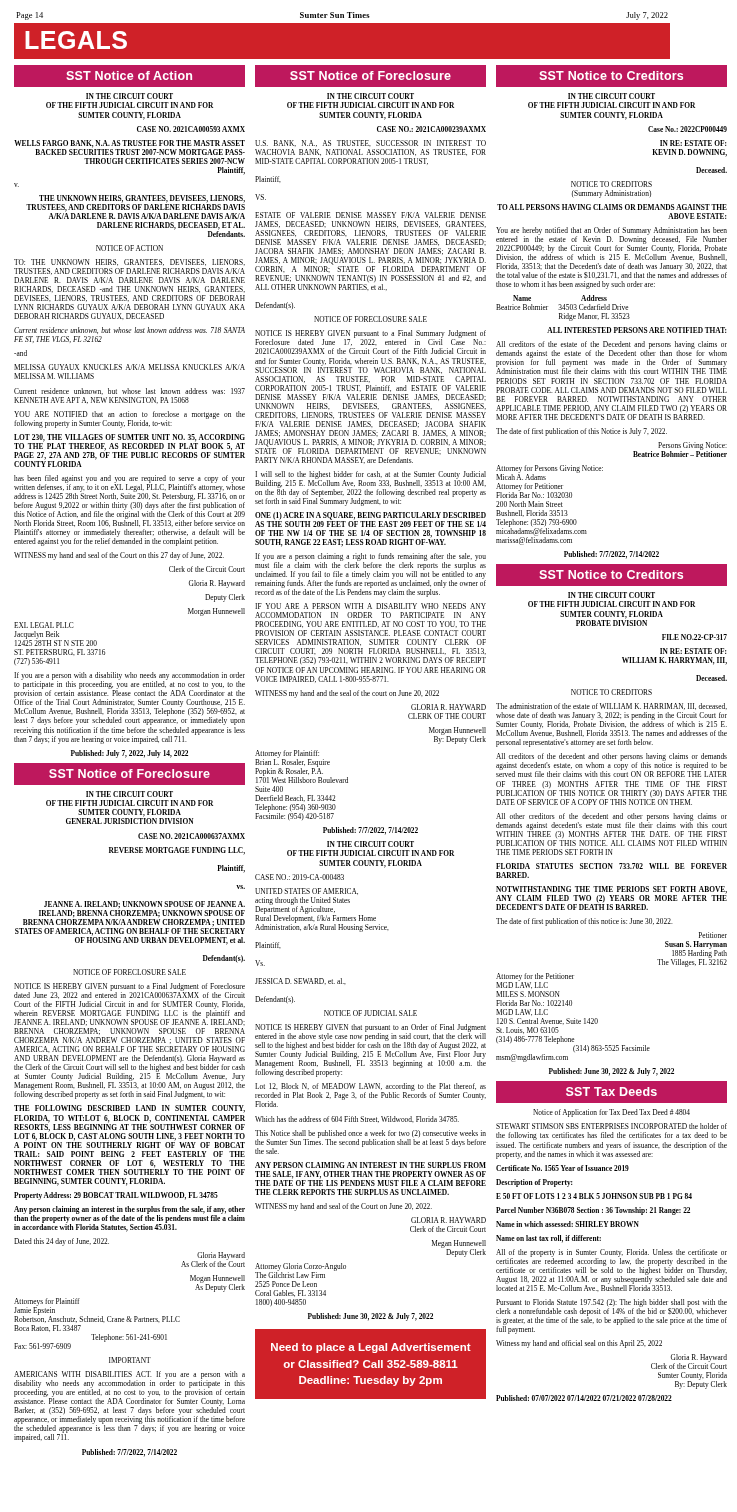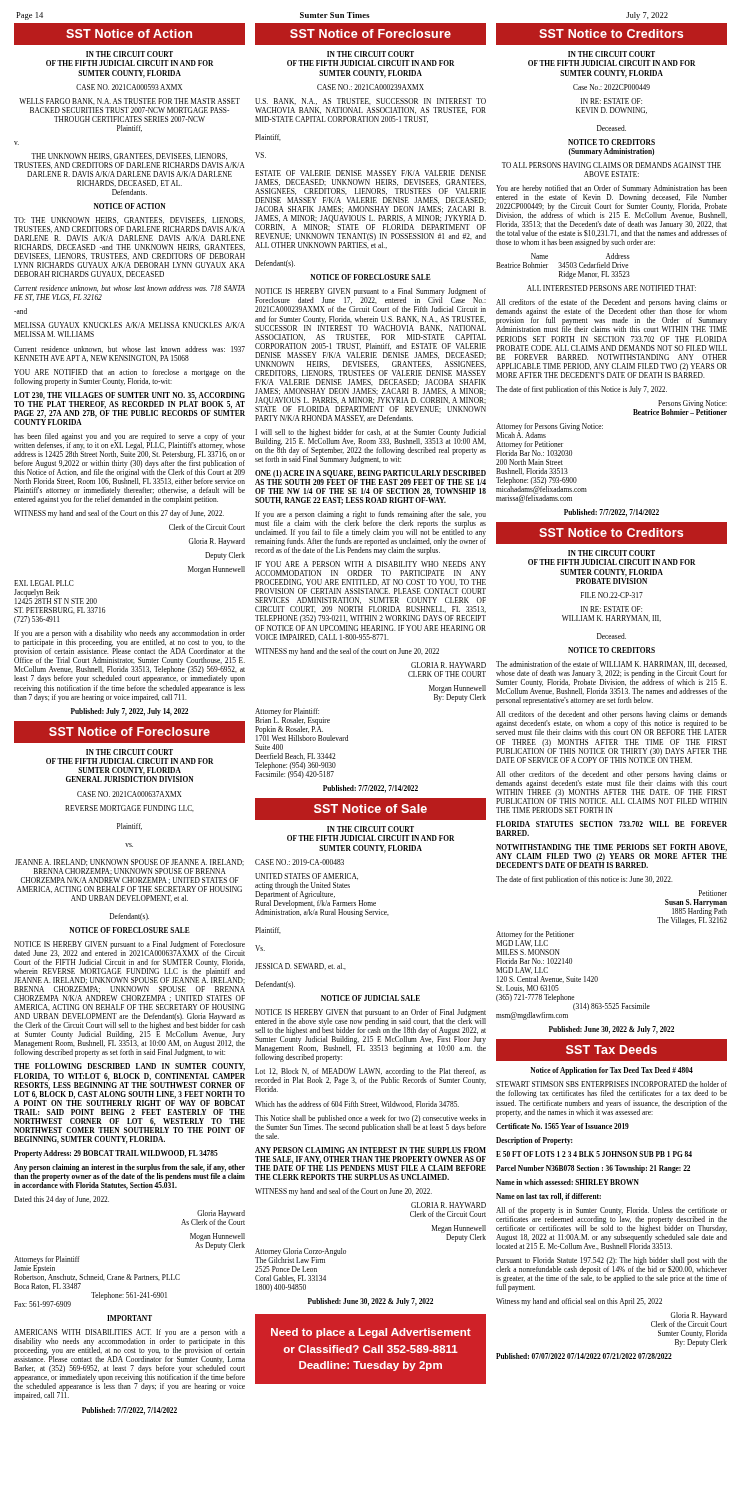--- a/index.html
+++ b/index.html
@@ -38,21 +38,21 @@
   .cols {
     display: flex;
     gap: 10px;
     align-items: flex-start;
   }
   .col {
     width: 231px;
     flex: 0 0 231px;
   }
   .secthead {
-    background: #b91c1c;
+    background: #be185d;
     color: #fff;
     text-align: center;
     font-family: "Liberation Sans", sans-serif;
     font-weight: bold;
     font-size: 12.5px;
     padding: 4px 2px 4px 2px;
     margin-bottom: 5px;
     letter-spacing: .2px;
   }
   .blk { font-size: 7.4px; line-height: 1.22; text-align: justify; }
@@ -61,29 +61,29 @@
   .bold { font-weight: bold; }
   .center-head {
     text-align: center;
     font-weight: bold;
     font-size: 7.4px;
     line-height: 1.25;
     margin: 0 0 6px 0;
   }
   .sub-head {
     text-align: center;
-    font-weight: bold;
+    font-weight: normal;
     font-size: 7.4px;
     margin: 7px 0 5px 0;
   }
-  .left-bold { font-weight: normal; font-size: 7.4px; margin: 0 0 5px 0; text-align:center;}
+  .left-bold { font-weight: bold; font-size: 7.4px; margin: 0 0 5px 0; text-align:right;}
   .right { text-align: right; }
   table.addr { font-size: 7.4px; border-collapse: collapse; margin-bottom:5px; }
   table.addr td { padding: 0 10px 0 0; vertical-align: top; }
-  table.addr th { text-align: right; padding: 0 10px 0 0; font-weight: normal; }
+  table.addr th { text-align: center; padding: 0 10px 0 0; font-weight: bold; }
   .callout {
     background: #cf2128;
     color: #fff;
     text-align: center;
     font-family: "Liberation Sans", sans-serif;
     font-weight: bold;
     font-size: 11.5px;
     line-height: 1.45;
     padding: 10px 6px;
     margin-top: 8px;
@@ -95,20 +95,21 @@
 <body>
 
 <div class="page">
 
   <div class="masthead">
     <span>Page 14</span>
     <span class="center">Sumter Sun Times</span>
     <span>July 7, 2022</span>
   </div>
 
+  <div class="legals-bar">LEGALS</div>
 
   <div class="cols">
 
     <div class="col">
 
       <div>
         <div class="secthead">SST Notice of Action</div>
         <div class="blk">
           <p class="center-head" style="white-space:pre-line">IN THE CIRCUIT COURT
 OF THE FIFTH JUDICIAL CIRCUIT IN AND FOR
@@ -219,21 +220,20 @@
           <p style="text-align:left;margin-top:-5px">1701 West Hillsboro Boulevard</p>
           <p style="text-align:left;margin-top:-5px">Suite 400</p>
           <p style="text-align:left;margin-top:-5px">Deerfield Beach, FL 33442</p>
           <p style="text-align:left;margin-top:-5px">Telephone: (954) 360-9030</p>
           <p style="text-align:left;margin-top:-5px">Facsimile: (954) 420-5187</p>
           <p class="pub ctr">Published: 7/7/2022, 7/14/2022</p>
         </div>
       </div>
 
       <div>
-        <div class="secthead">SST Notice of Sale</div>
         <div class="blk">
           <p class="center-head" style="white-space:pre-line">IN THE CIRCUIT COURT
 OF THE FIFTH JUDICIAL CIRCUIT IN AND FOR
 SUMTER COUNTY, FLORIDA</p>
           <p>CASE NO.: 2019-CA-000483</p>
           <p style="white-space:pre-line">UNITED STATES OF AMERICA,
 acting through the United States
 Department of Agriculture,
 Rural Development, f/k/a Farmers Home
 Administration, a/k/a Rural Housing Service,
@@ -347,21 +347,21 @@
           <p class="right bold" style="margin-top:-5px">Susan S. Harryman</p>
           <p class="right" style="margin-top:-5px">1885 Harding Path</p>
           <p class="right" style="margin-top:-5px">The Villages, FL 32162</p>
           <p style="text-align:left">Attorney for the Petitioner</p>
           <p style="text-align:left;margin-top:-5px">MGD LAW, LLC</p>
           <p style="text-align:left;margin-top:-5px">MILES S. MONSON</p>
           <p style="text-align:left;margin-top:-5px">Florida Bar No.: 1022140</p>
           <p style="text-align:left;margin-top:-5px">MGD LAW, LLC</p>
           <p style="text-align:left;margin-top:-5px">120 S. Central Avenue, Suite 1420</p>
           <p style="text-align:left;margin-top:-5px">St. Louis, MO 63105</p>
-          <p style="text-align:left;margin-top:-5px">(365) 721-7778 Telephone</p>
+          <p style="text-align:left;margin-top:-5px">(314) 486-7778 Telephone</p>
           <p style="text-align:center;margin-top:-5px">(314) 863-5525 Facsimile</p>
           <p style="text-align:left;margin-top:-5px">msm@mgdlawfirm.com</p>
           <p class="pub ctr">Published:  June 30, 2022 &amp; July 7, 2022</p>
         </div>
       </div>
 
       <div>
         <div class="secthead">SST Tax Deeds</div>
         <div class="blk">
           <p class="sub-head" style="margin-top:0">Notice of Application for Tax Deed

